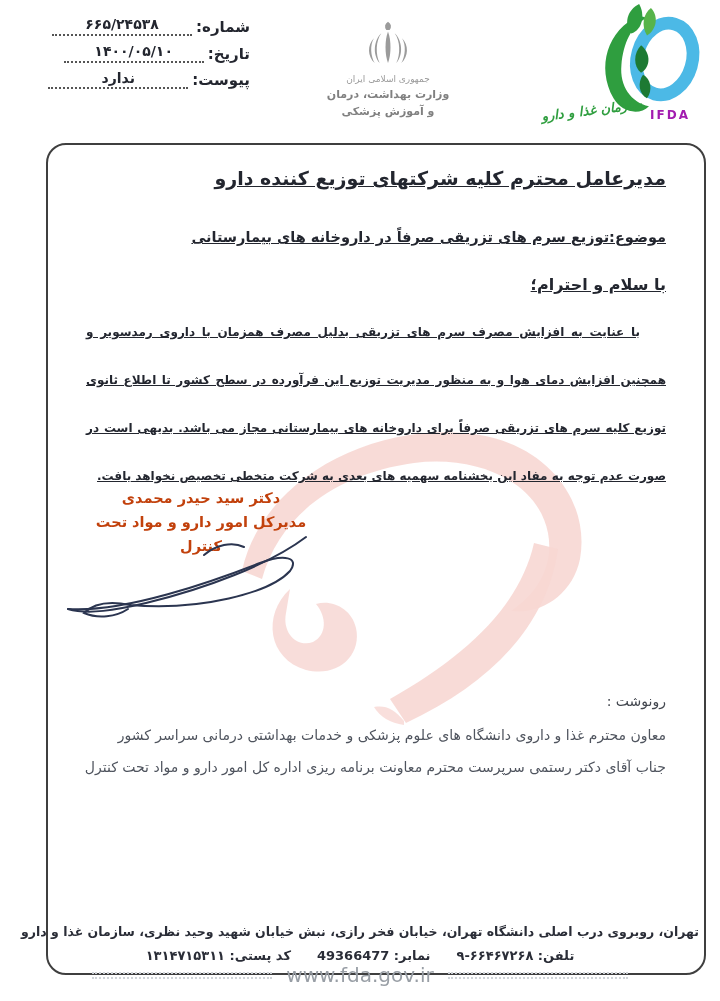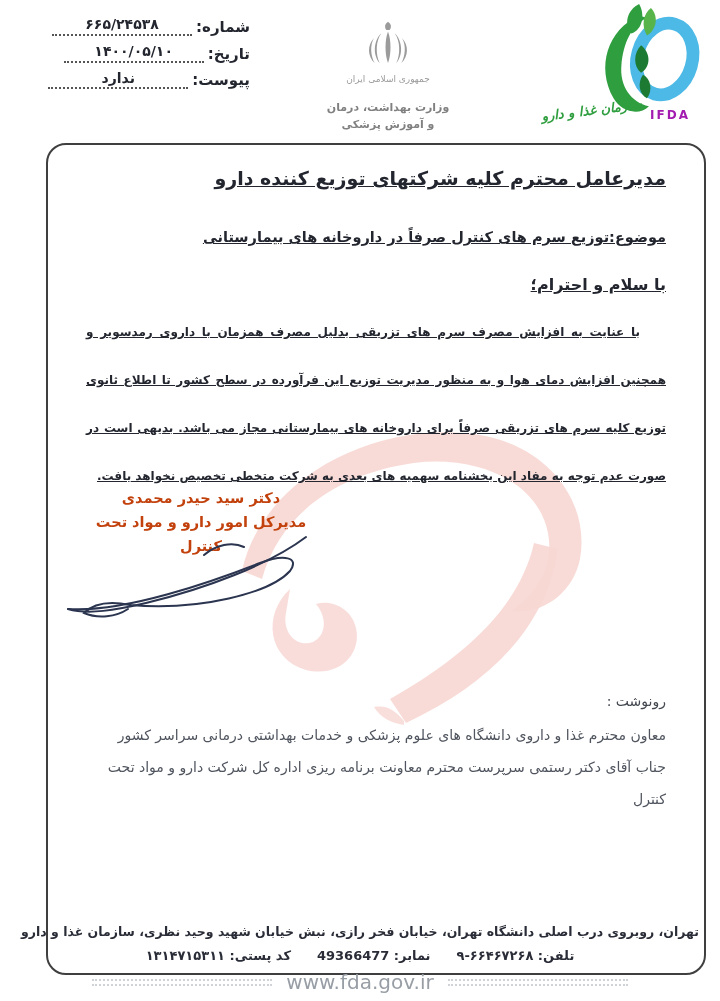--- a/index.html
+++ b/index.html
@@ -26,21 +26,21 @@
   .meta-row .value {
     border-bottom: 2px dotted #555; min-width: 140px; text-align: center;
     font-size: 14px; padding: 0 4px 1px 4px; line-height: 1.2;
   }
 
   .gov-block {
     position: absolute; top: 18px; left: 313px; width: 150px;
     text-align: center; color: #8e8e8e;
   }
   .gov-block .country { font-size: 9px; margin-top: 4px; color: #9a9a9a; }
-  .gov-block .ministry { font-size: 11px; font-weight: bold; color: #808080; line-height: 1.5; margin-top: 16px; }
+  .gov-block .ministry { font-size: 11px; font-weight: bold; color: #808080; line-height: 1.5; margin-top: 3px; }
 
   .ifda-block { position: absolute; top: 2px; right: 6px; width: 150px; height: 138px; }
   .ifda-block svg { position: absolute; top: 0; right: 4px; }
   .ifda-acronym {
     position: absolute; top: 106px; right: 24px; color: #a21caf;
     font-size: 12px; font-weight: bold; letter-spacing: 2px; direction: ltr;
   }
   .ifda-orgname {
     position: absolute; top: 100px; right: 72px; width: 90px;
     color: #2f9e3f; font-size: 13px; font-weight: bold; white-space: nowrap;
@@ -88,21 +88,21 @@
   .cc-item { line-height: 32px; font-weight: 400; }
 
   
   .page-footer { position: absolute; top: 920px; left: 0; right: 0; text-align: center; }
   .footer-address { font-size: 12.5px; font-weight: bold; color: #2a2d37; margin-top: 4px; }
   .footer-contacts {
     margin-top: 9px; font-size: 13px; font-weight: bold; color: #2a2d37;
     display: flex; justify-content: center; gap: 26px; direction: rtl;
   }
   .footer-contacts .num { direction: ltr; unicode-bidi: isolate; }
-  .footer-url-row { margin-top: 7px; display: flex; align-items: center; justify-content: center; gap: 14px; }
+  .footer-url-row { display: flex; align-items: center; justify-content: center; gap: 14px; }
   .dotted-flank { width: 180px; height: 7px; border-top: 2px dotted #cfd3d8; border-bottom: 2px dotted #cfd3d8; }
   .footer-url { font-size: 20px; color: #989ea5; direction: ltr; font-weight: 400; }
 </style>
 </head>
 <body>
 
 <div class="page">
 
   <header class="letterhead">
 
@@ -159,21 +159,21 @@
       <g fill="#f7d7d3">
         <path d="M14,158 C34,64 150,6 252,22 C322,34 362,90 352,146 C345,180 315,202 283,198 C310,180 326,152 320,120 C310,68 248,42 186,50 C112,60 52,100 34,166 Z" opacity="0.9"></path>
         <path d="M62,176 C34,202 40,246 78,257 C110,265 134,242 128,215 C124,196 104,186 88,191 C99,204 99,222 85,229 C69,235 54,220 58,200 Z" opacity="0.85"></path>
         <path d="M330,136 C320,208 268,268 178,310 L162,286 C240,242 292,192 306,130 Z" opacity="0.9"></path>
         <path d="M176,308 C166,296 158,292 146,294 C152,304 162,310 176,312 Z" opacity="0.8"></path>
       </g>
     </svg>
 
     <h1 class="recipient-title">مدیرعامل محترم کلیه شرکتهای توزیع کننده دارو</h1>
 
-    <div class="subject-line">موضوع:توزیع سرم های کنترل صرفاً در داروخانه های بیمارستانی</div>
+    <div class="subject-line">موضوع:توزیع سرم های تزریقی صرفاً در داروخانه های بیمارستانی</div>
 
     <div class="salutation">با سلام و احترام؛</div>
 
     <p class="body-par">با عنایت به افزایش مصرف سرم های تزریقی بدلیل مصرف همزمان با داروی رمدسویر و همچنین افزایش دمای هوا و به منظور مدیریت توزیع این فرآورده در سطح کشور تا اطلاع ثانوی توزیع کلیه سرم های تزریقی صرفاً برای داروخانه های بیمارستانی مجاز می باشد. بدیهی است در صورت عدم توجه به مفاد این بخشنامه سهمیه های بعدی به شرکت متخطی تخصیص نخواهد یافت.</p>
 
     <div class="signature-block">
       <div>دکتر سید حیدر محمدی</div>
       <div>مدیرکل امور دارو و مواد تحت کنترل</div>
     </div>
 
@@ -182,21 +182,21 @@
         <path d="M252,14 C215,42 150,66 92,80 C62,87 34,92 14,86"></path>
         <path d="M14,86 C70,90 160,58 206,40 C230,31 246,34 236,48 C216,70 146,88 76,82"></path>
         <path d="M76,82 C56,78 40,80 30,90 C44,96 62,94 74,86"></path>
         <path d="M150,32 C162,22 178,18 190,24"></path>
       </g>
     </svg>
 
     <section class="cc-section">
       <div class="cc-heading">رونوشت :</div>
       <div class="cc-item">معاون محترم غذا و داروی دانشگاه های علوم پزشکی و خدمات بهداشتی درمانی سراسر کشور</div>
-      <div class="cc-item">جناب آقای دکتر رستمی سرپرست محترم معاونت برنامه ریزی اداره کل شرکت دارو و مواد تحت کنترل</div>
+      <div class="cc-item">جناب آقای دکتر رستمی سرپرست محترم معاونت برنامه ریزی اداره کل امور دارو و مواد تحت کنترل</div>
     </section>
   </main>
 
   <footer class="page-footer">
     <div class="footer-address">تهران، روبروی درب اصلی دانشگاه تهران، خیابان فخر رازی، نبش خیابان شهید وحید نظری، سازمان غذا و دارو</div>
     <div class="footer-contacts">
       <span>
         <span>تلفن:</span>
         <span class="num">۹-۶۶۴۶۷۲۶۸</span>
       </span>

